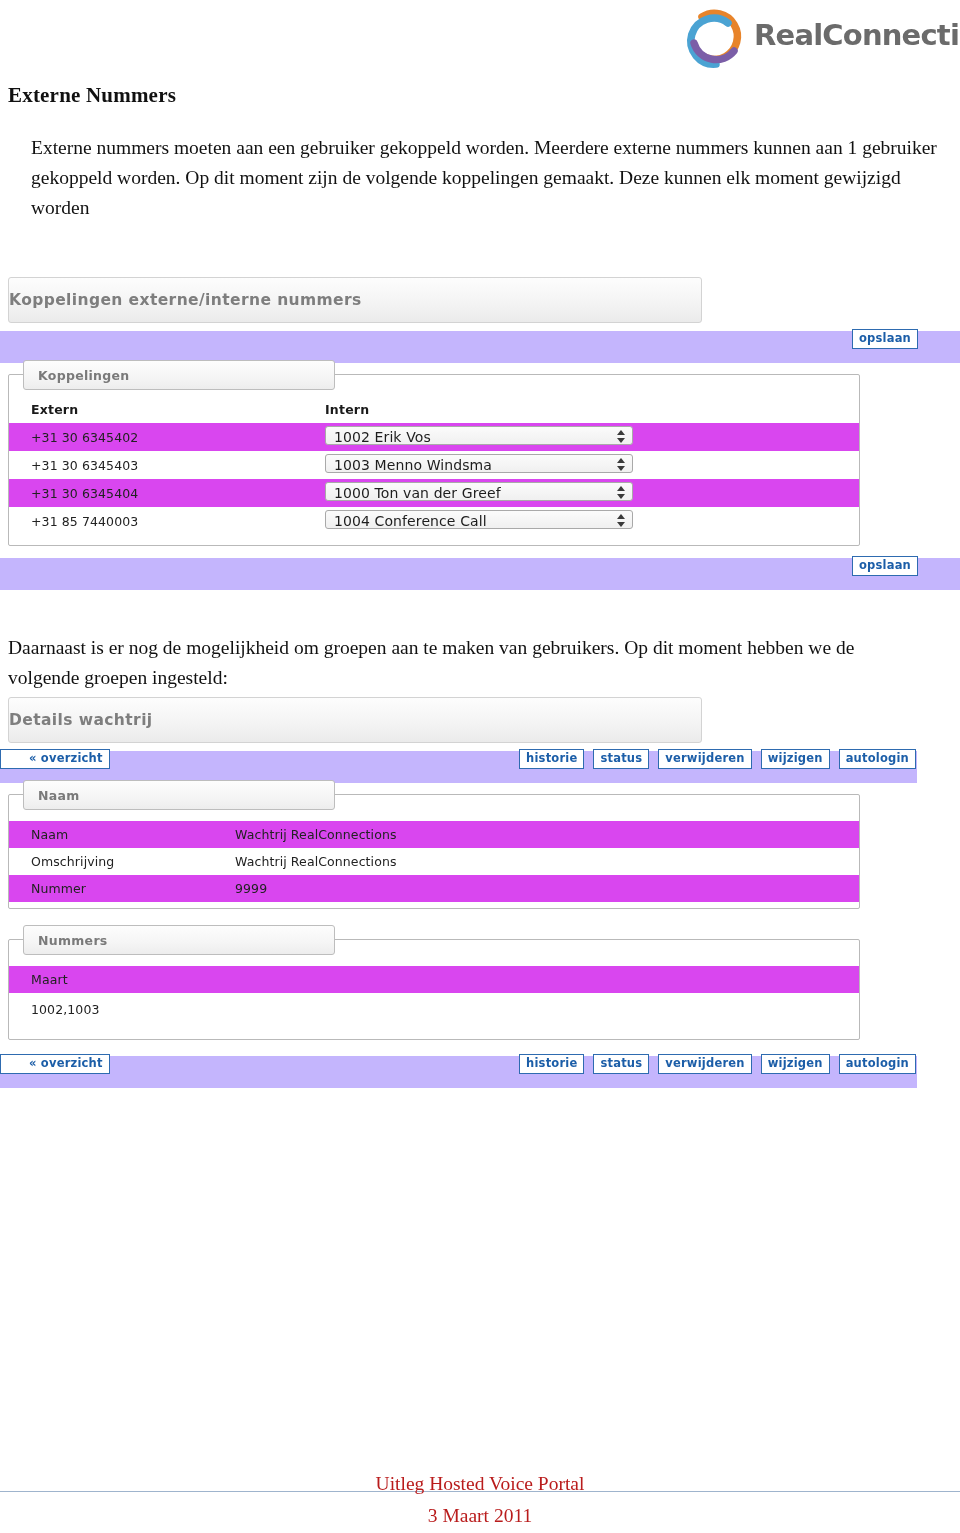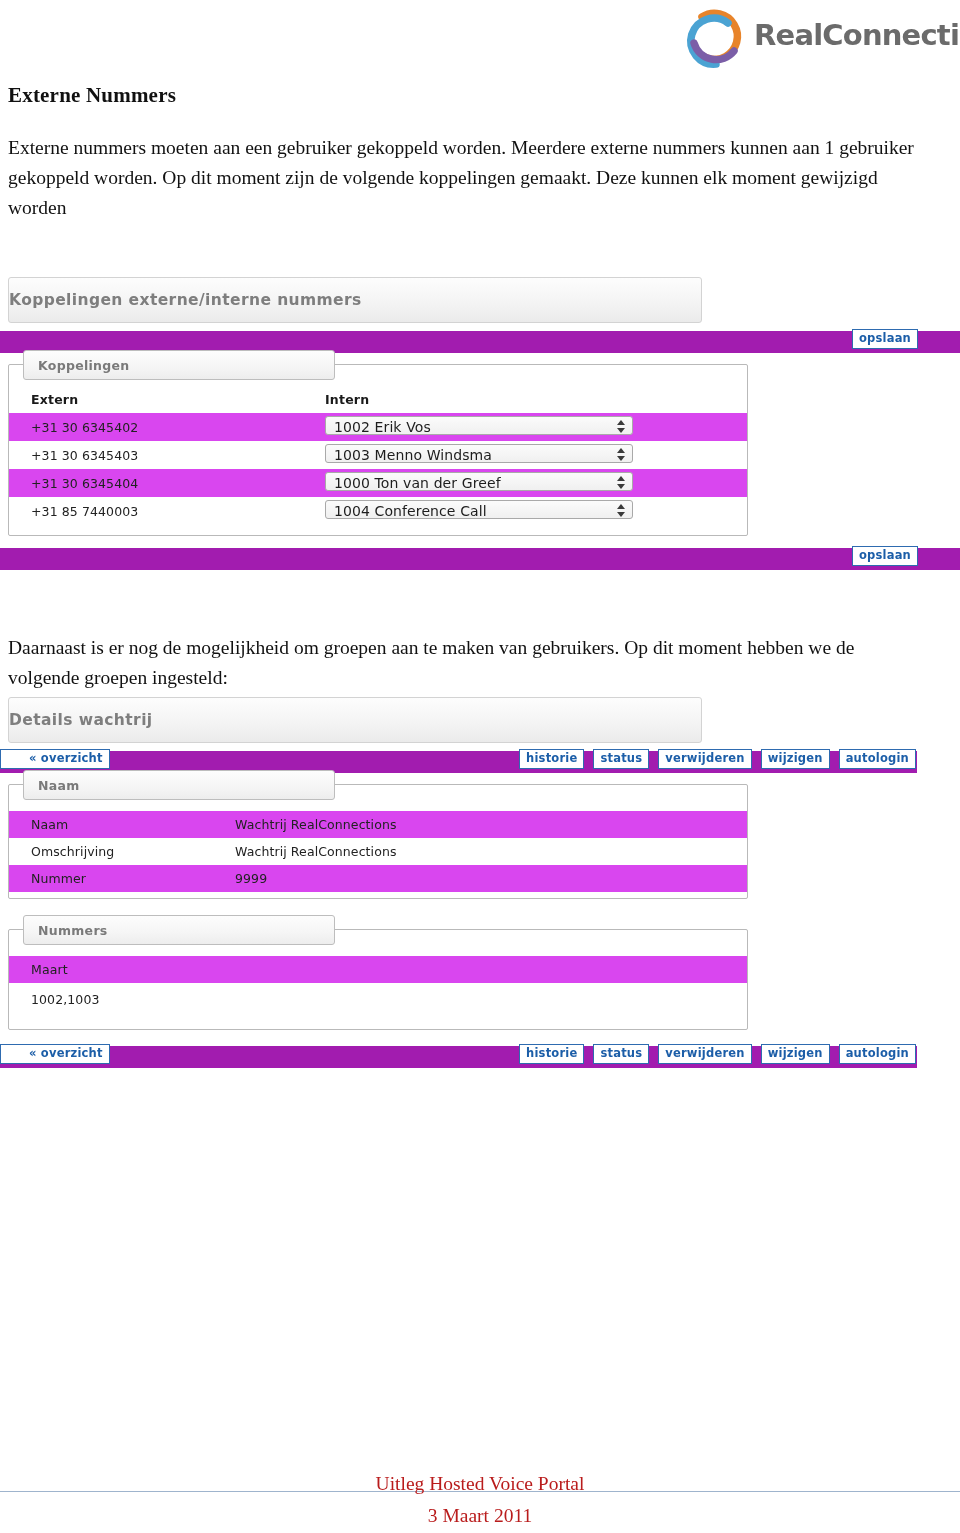--- a/index.html
+++ b/index.html
@@ -55,21 +55,21 @@
   }
   .doc-para {
     position: absolute;
     left: 8px;
     width: 912px;
     font-family: "Liberation Serif", serif;
     font-size: 19.5px;
     line-height: 30px;
     color: #111;
   }
-  .p-top   { top: 133px; }
+  .p-top   { top: 133px; margin-left: 23px; }
   .p-mid   { top: 633px; }
 
   
   .shot {
     position: absolute;
     left: 0;
     width: 960px;
     font-family: "DejaVu Sans", sans-serif;
   }
   .shot-a { top: 277px; }
@@ -91,22 +91,22 @@
     font-size: 15.5px;
     font-weight: bold;
     color: #7e7e7e;
     letter-spacing: 0.4px;
   }
 
   
   .action-bar {
     position: relative;
     margin-top: 8px;
-    height: 22px;
-    background: #a21caf;
+    height: 32px;
+    background: #c4b5fd;
     display: flex;
     align-items: center;
   }
   .action-bar.bar-a { width: 960px; }
   .action-bar.bar-b { width: 917px; }
 
   .btn {
     box-sizing: border-box;
     border: 1px solid #2e6bb0;
     background: #ffffff;
@@ -137,21 +137,21 @@
     top: -2px;
     display: flex;
     gap: 9px;
   }
 
   
   .fset {
     position: relative;
     margin-left: 8px;
     margin-top: 11px;
-    width: 740px;
+    width: 852px;
     box-sizing: border-box;
     border: 1px solid #b9b9b9;
     border-radius: 2px;
     background: #ffffff;
   }
   .fset-legend {
     position: absolute;
     left: 14px;
     top: -15px;
     width: 312px;

